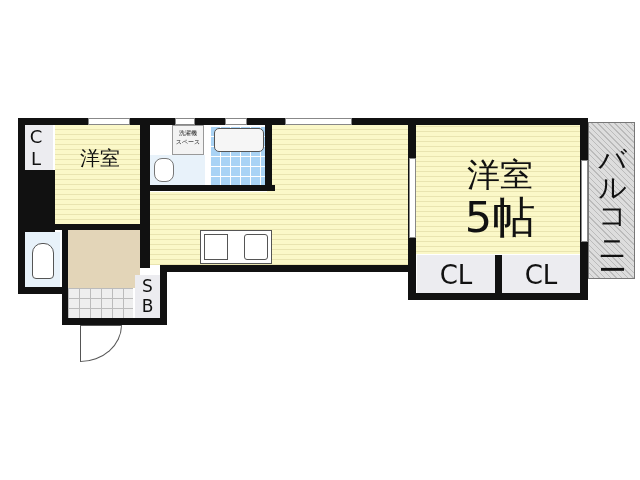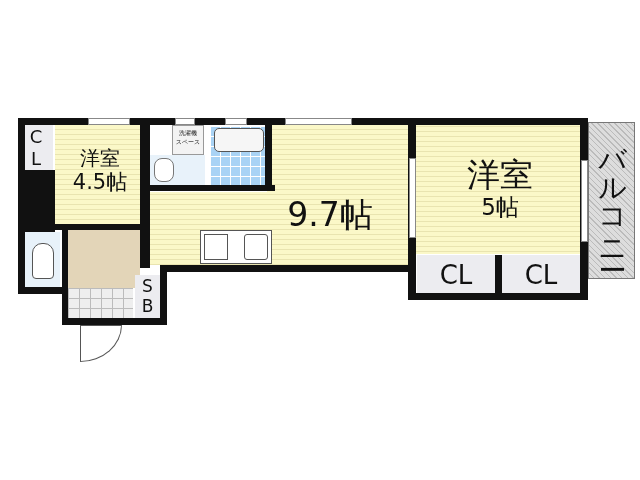--- a/index.html
+++ b/index.html
@@ -13,21 +13,20 @@
   .window{position:absolute;background:#fff;border:1px solid #888;}
   .door{position:absolute;border:1px solid #555;border-radius:0 100% 0 0;}
 </style>
 </head>
 <body>
 
 <div class="abs" style="left:0;top:0;width:640px;height:480px;">
 
   <div class="room lined" style="left:55px;top:125px;width:85px;height:100px;"></div>
   <div class="label" style="left:60px;top:148px;width:80px;font-size:20px;">洋室</div>
-  <div class="label" style="left:60px;top:172px;width:80px;font-size:21px;">4.5帖</div>
 
   <div class="room cl" style="left:25px;top:125px;width:28px;height:45px;"></div>
   <div class="label" style="left:25px;top:128px;width:22px;font-size:18px;">C</div>
   <div class="label" style="left:25px;top:150px;width:22px;font-size:18px;">L</div>
 
   <div class="room" style="left:25px;top:232px;width:35px;height:55px;background:#e8f2fa;"></div>
   <div class="abs" style="left:32px;top:243px;width:20px;height:34px;border:1px solid #555;border-radius:10px 10px 4px 4px;background:#fff;"></div>
 
   <div class="room" style="left:68px;top:230px;width:72px;height:58px;background:#e3d5b8;"></div>
   <div class="room" style="left:68px;top:288px;width:65px;height:30px;background:#eee;background-image:linear-gradient(#bbb 1px,transparent 1px),linear-gradient(90deg,#bbb 1px,transparent 1px);background-size:11px 10px;"></div>
@@ -42,29 +41,28 @@
   <div class="label" style="left:170px;top:130px;width:36px;font-size:6px;">洗濯機</div>
   <div class="label" style="left:170px;top:139px;width:36px;font-size:6px;">スペース</div>
 
   <div class="room" style="left:150px;top:155px;width:55px;height:30px;background:#e8f2fa;"></div>
   <div class="abs" style="left:154px;top:158px;width:18px;height:22px;border:1px solid #777;border-radius:8px;background:#fff;"></div>
 
   <div class="room" style="left:210px;top:126px;width:55px;height:60px;background:#a9d3f5;background-image:linear-gradient(#fff 1px,transparent 1px),linear-gradient(90deg,#fff 1px,transparent 1px);background-size:10px 10px;"></div>
   <div class="abs" style="left:214px;top:128px;width:48px;height:22px;border:1px solid #555;border-radius:5px;background:#f6f6f6;"></div>
 
   <div class="room lined" style="left:150px;top:125px;width:260px;height:140px;clip-path:polygon(0 48%,45% 48%,45% 0,100% 0,100% 100%,0 100%);"></div>
-  <div class="label" style="left:275px;top:198px;width:110px;font-size:33px;">9.7帖</div>
 
   <div class="abs" style="left:200px;top:230px;width:70px;height:32px;background:#fff;border:1px solid #555;"></div>
   <div class="abs" style="left:204px;top:234px;width:22px;height:24px;border:1px solid #555;"></div>
   <div class="abs" style="left:244px;top:234px;width:22px;height:24px;border:1px solid #555;border-radius:3px;"></div>
 
   <div class="room lined" style="left:415px;top:122px;width:165px;height:132px;"></div>
   <div class="label" style="left:450px;top:158px;width:100px;font-size:33px;">洋室</div>
-  <div class="label" style="left:450px;top:196px;width:100px;font-size:23px;">5帖</div>
+  <div class="label" style="left:450px;top:196px;width:100px;font-size:43px;">5帖</div>
 
   <div class="room cl" style="left:417px;top:255px;width:78px;height:38px;"></div>
   <div class="label" style="left:417px;top:262px;width:78px;font-size:26px;">CL</div>
   <div class="room cl" style="left:502px;top:255px;width:78px;height:38px;"></div>
   <div class="label" style="left:502px;top:262px;width:78px;font-size:26px;">CL</div>
 
   <div class="room" style="left:588px;top:122px;width:45px;height:155px;background:#ddd;background-image:repeating-linear-gradient(45deg,#ddd 0,#ddd 3px,#bbb 3px,#bbb 4px);border:1px solid #777;"></div>
   <div class="label" style="left:596px;top:128px;width:30px;font-size:28px;writing-mode:vertical-rl;">バルコニー</div>
 
   <div class="wall" style="left:18px;top:118px;width:128px;height:7px;"></div>

